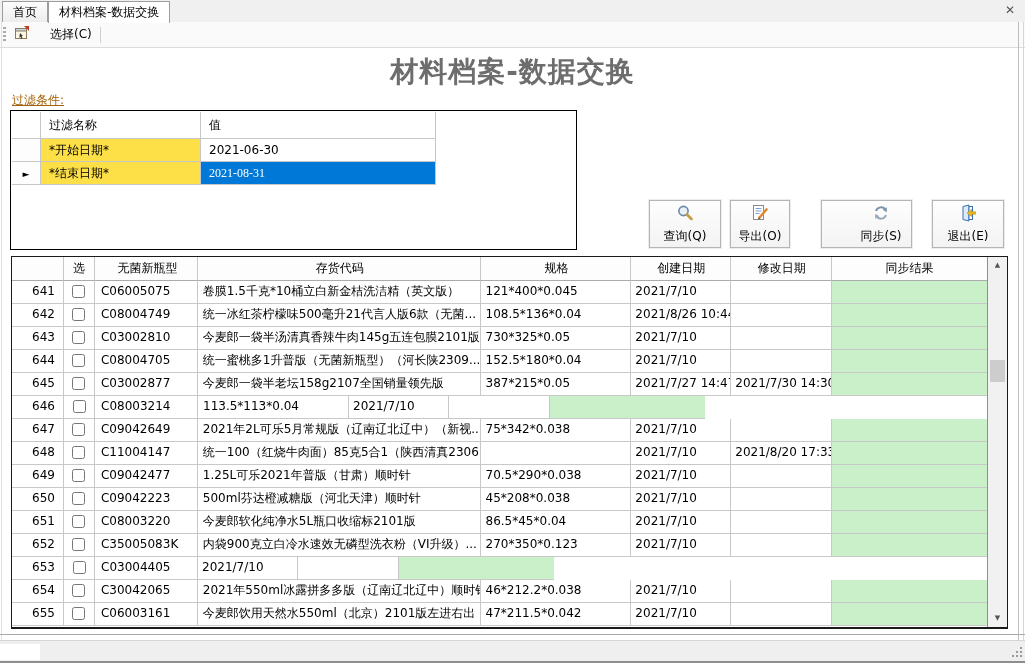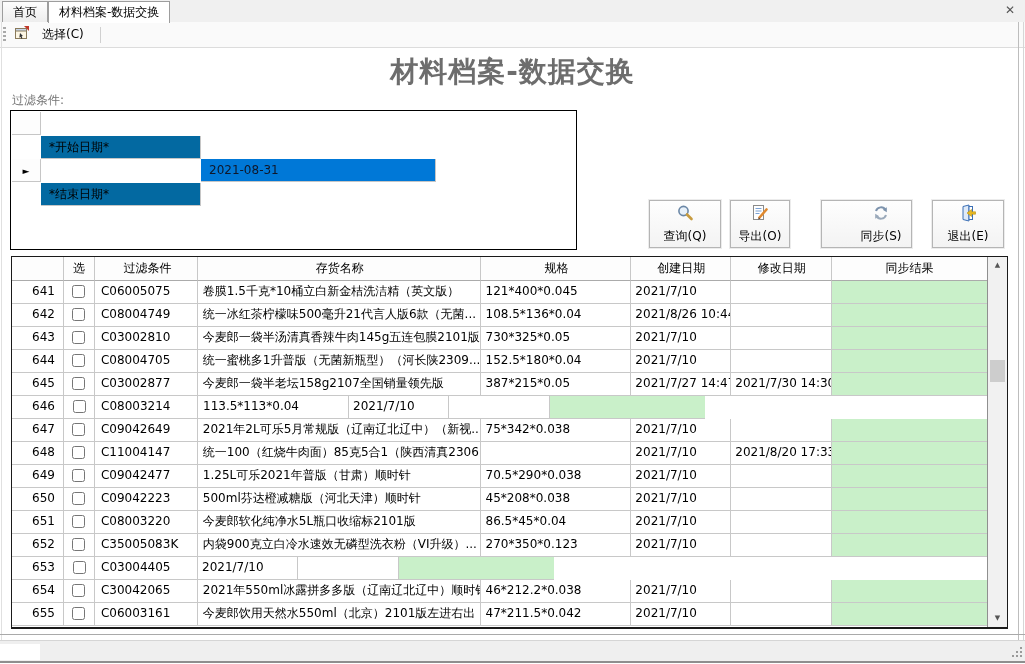--- a/index.html
+++ b/index.html
@@ -11,43 +11,43 @@
        border:1px solid #9d9d9d;border-bottom:none;box-sizing:border-box;cursor:default;}
   .tab.inactive{left:2px;background:linear-gradient(#fdfdfd,#ededed);}
   .tab.active{left:48px;background:#fff;z-index:2;height:22px;}
   .close-x{position:absolute;right:8px;top:3px;width:14px;height:14px;color:#555;font-size:12px;
            line-height:14px;text-align:center;font-weight:bold;}
   
   .toolbar{position:absolute;left:0;top:22px;width:1025px;height:26px;background:#fafafa;
            border-bottom:1px solid #dcdcdc;box-sizing:border-box;}
   .grip{position:absolute;left:3px;top:5px;width:3px;height:16px;
         background:repeating-linear-gradient(to bottom,#a9a9a9 0 2px,transparent 2px 4px);}
-  .tool-btn{position:absolute;left:10px;top:2px;height:21px;display:flex;align-items:center;gap:12px;padding:0 4px;}
+  .tool-btn{position:absolute;left:10px;top:2px;height:21px;display:flex;align-items:center;gap:20px;padding:0 4px;}
   .tool-sep{position:absolute;left:100px;top:5px;width:1px;height:16px;background:#d0d0d0;}
   
   .edge-left{position:absolute;left:1px;top:22px;bottom:24px;width:1px;background:#e0e0e0;}
   .edge-right1{position:absolute;left:1018px;top:22px;bottom:2px;width:1px;background:#bdbdbd;}
   .edge-right2{position:absolute;left:1023px;top:22px;bottom:2px;width:1px;background:#d6d6d6;}
   
   .page-title{position:absolute;left:0;top:53px;width:1025px;text-align:center;
               font-size:28px;font-weight:bold;color:#6d6d6d;letter-spacing:1px;}
-  .filter-label{position:absolute;left:12px;top:92px;color:#737373;}
+  .filter-label{position:absolute;left:12px;top:92px;color:#a16207;text-decoration:underline;}
   
   .filter-box{position:absolute;left:10px;top:110px;width:567px;height:140px;background:#fff;
               border:1px solid #000;box-sizing:border-box;}
   .fgrid{position:absolute;left:1px;top:1px;}
   .frow{display:flex;}
   .fcell{box-sizing:border-box;border-right:1px solid #c6c6c6;border-bottom:1px solid #c6c6c6;
          height:23px;line-height:22px;padding:0 0 0 8px;overflow:hidden;white-space:nowrap;}
   .fhead .fcell{height:27px;line-height:26px;background:#fff;}
   .f-ind{width:29px;padding:0;text-align:center;background:#fdfdfd;}
   .f-name{width:160px;}
-  .frow.fdata .f-name{background:#0369a1;margin-top:24px;}
+  .frow.fdata .f-name{background:#fde047;}
   .f-val{width:235px;}
-  .f-val.selected{background:#0078d7;color:#0f172a;}
+  .f-val.selected{background:#0078d7;color:#ffffff;font-family:Liberation Serif, serif;}
   .row-ind{color:#000;font-size:9px;}
   
   .abtn{position:absolute;top:200px;height:48px;background:linear-gradient(#fefefe,#f3f3f3);
         border:1px solid #b5b5b5;box-shadow:0 0 0 1px #ececec;box-sizing:border-box;
         display:flex;flex-direction:column;align-items:center;justify-content:center;gap:6px;cursor:default;}
   .abtn .lbl{font-size:12px;}
   .abtn svg{display:block;}
   
   .table-box{position:absolute;left:11px;top:256px;width:997px;height:373px;background:#fff;
              border:1px solid #1a1a1a;border-bottom-width:2px;box-sizing:border-box;}
@@ -115,23 +115,29 @@
   <div class="edge-left"></div>
   <div class="edge-right1"></div>
   <div class="edge-right2"></div>
 
   <div class="page-title">材料档案-数据交换</div>
 
   <div class="filter-label">过滤条件:</div>
 
   <div class="filter-box">
     <div class="fgrid">
+      <div class="frow fhead">
+        <div class="fcell f-ind"></div>
+        <div class="fcell f-name">过滤名称</div>
+        <div class="fcell f-val">值</div>
+      </div>
       <div class="frow fdata">
         <div class="fcell f-ind"></div>
         <div class="fcell f-name">*开始日期*</div>
+        <div class="fcell f-val">2021-06-30</div>
       </div>
       <div class="frow fdata">
         <div class="fcell f-ind"><span class="row-ind">►</span></div>
         <div class="fcell f-name">*结束日期*</div>
         <div class="fcell f-val selected">2021-08-31</div>
       </div>
     </div>
   </div>
 
   <div class="abtn" style="left:649px;width:72px;">
@@ -179,22 +185,22 @@
       </svg>
     </span>
     <span class="lbl">退出(E)</span>
   </div>
 
   <div class="table-box">
     <div class="grid">
       <div class="trow thead">
         <div class="tcell c-no"></div>
         <div class="tcell c-sel">选</div>
-        <div class="tcell c-code">过滤条件</div>
-        <div class="tcell c-name">存货名称</div>
+        <div class="tcell c-code">无菌新瓶型</div>
+        <div class="tcell c-name">存货代码</div>
         <div class="tcell c-spec">规格</div>
         <div class="tcell c-created">创建日期</div>
         <div class="tcell c-modified">修改日期</div>
         <div class="tcell c-sync">同步结果</div>
       </div>
       <div>
           <div class="trow">
             <div class="tcell c-no">641</div>
             <div class="tcell c-sel">
               <input type="checkbox" class="rowcheck" style="">

